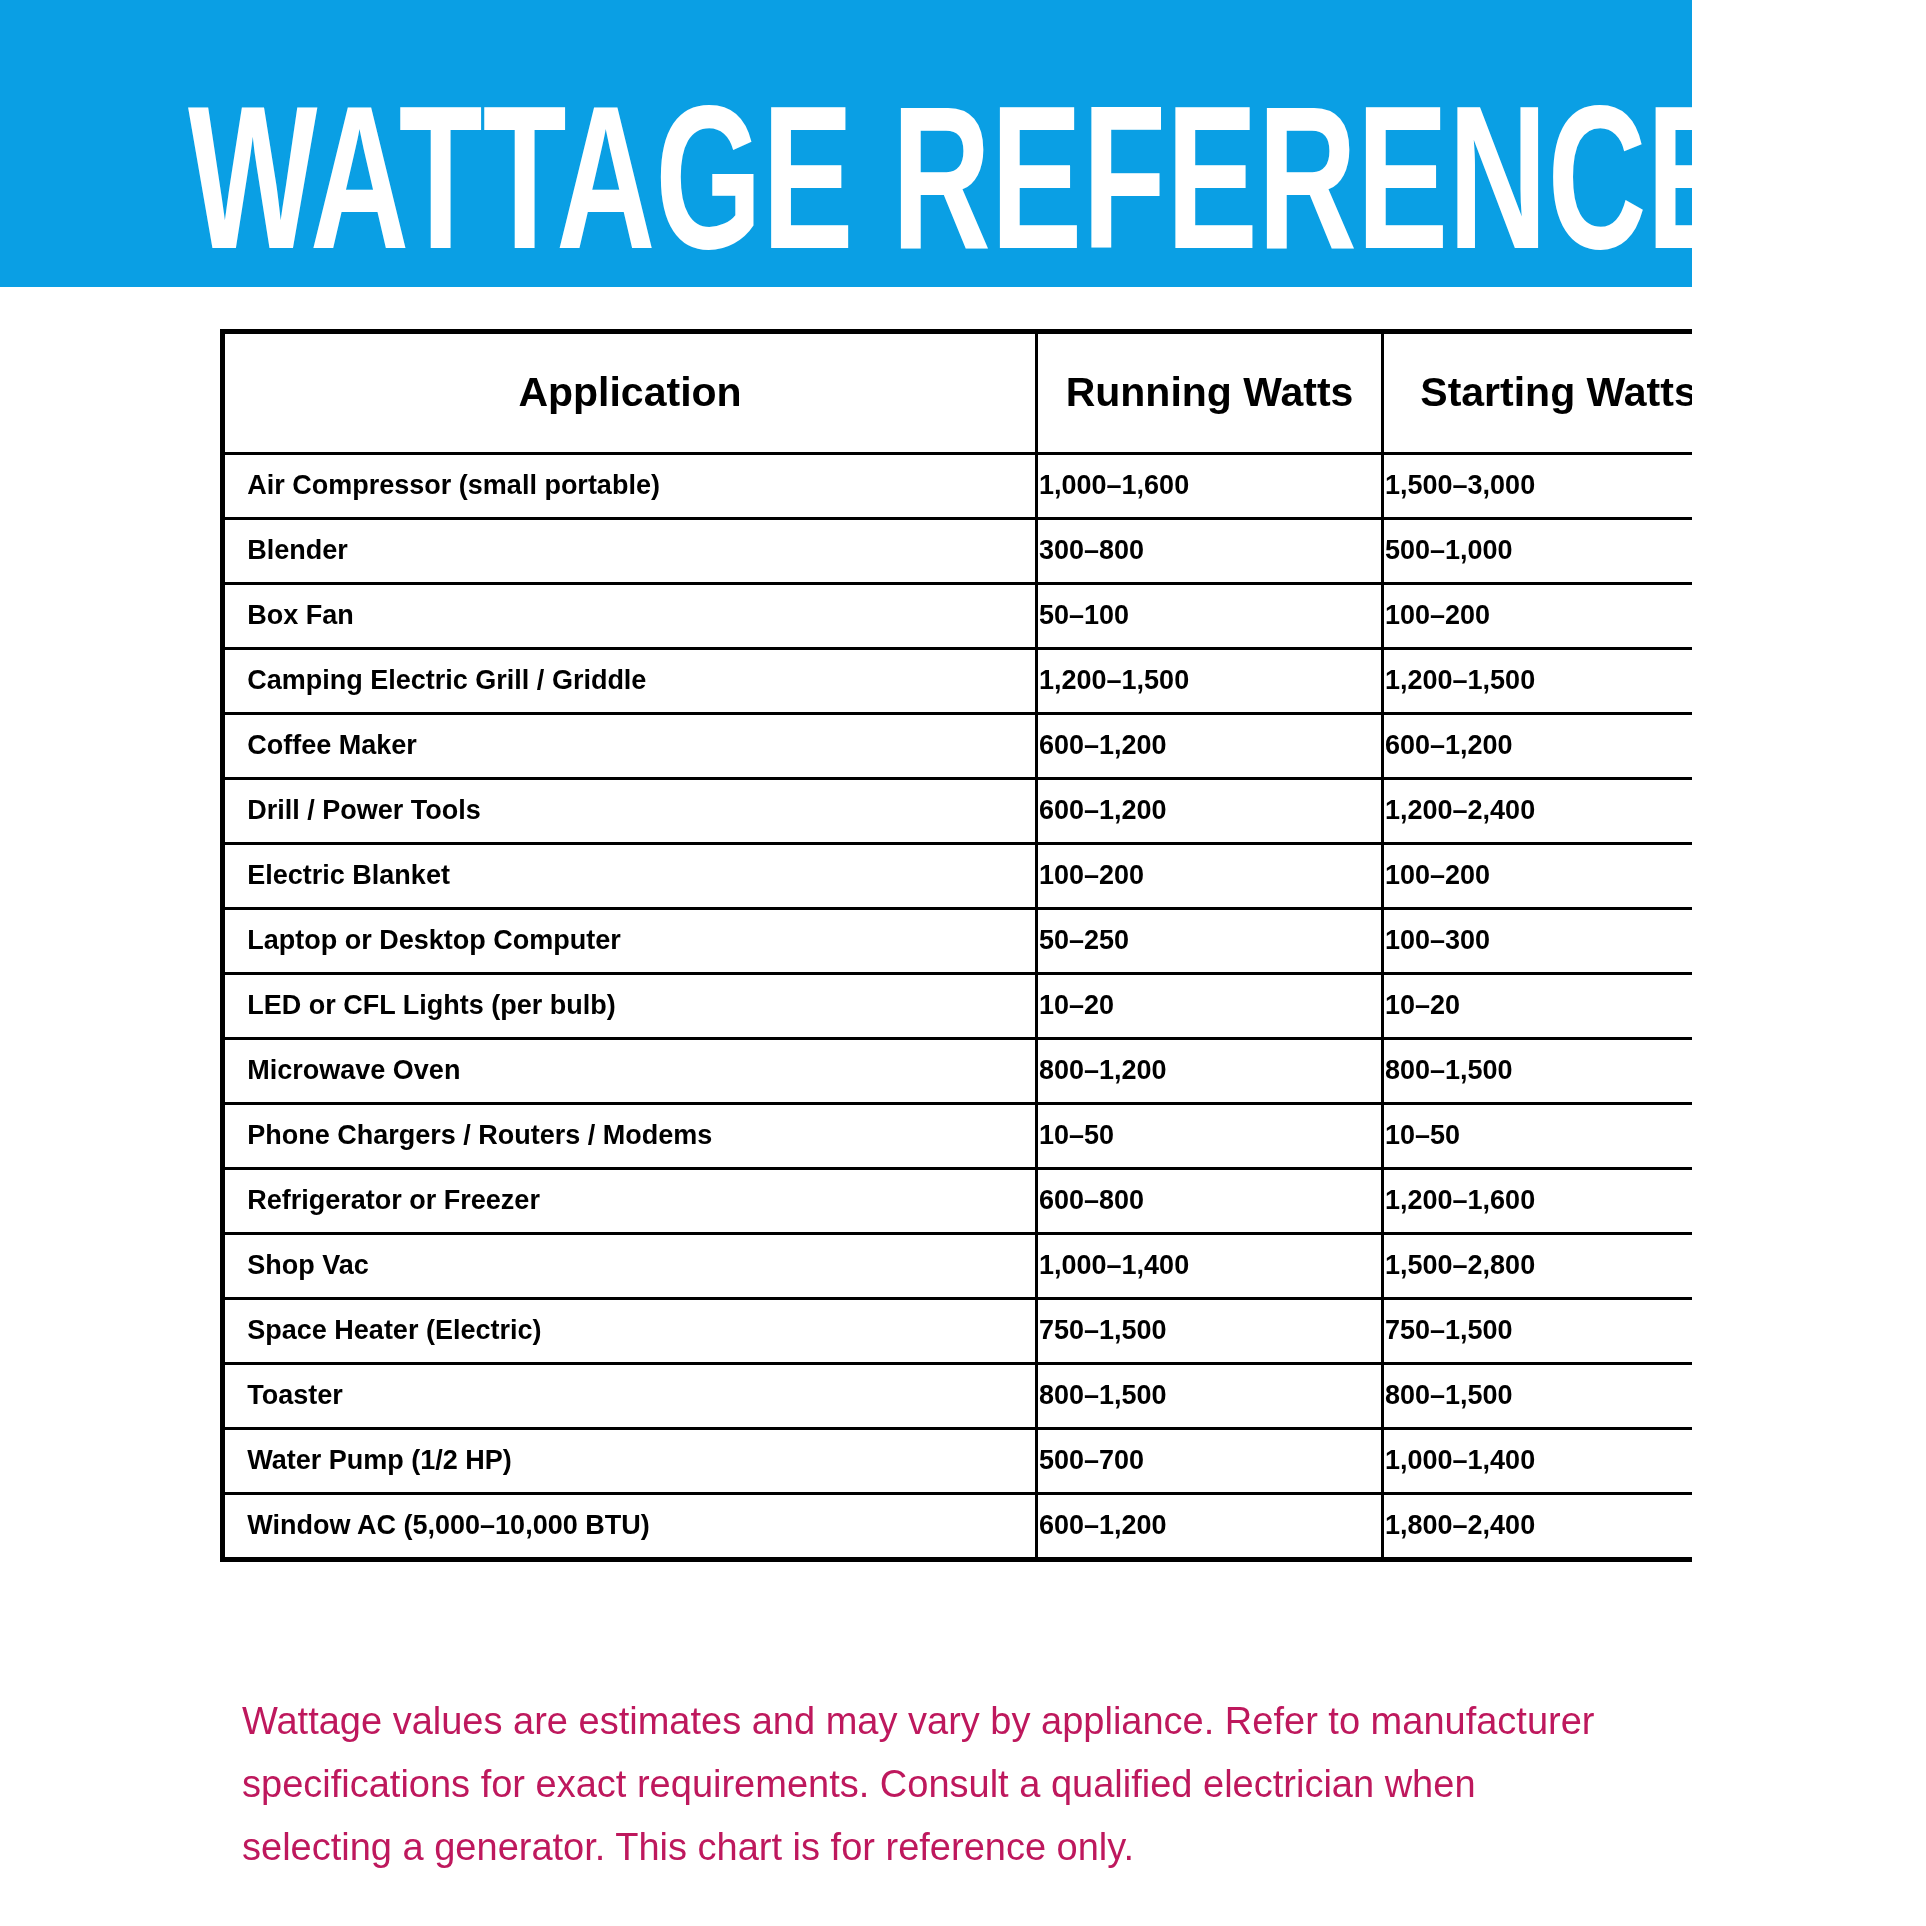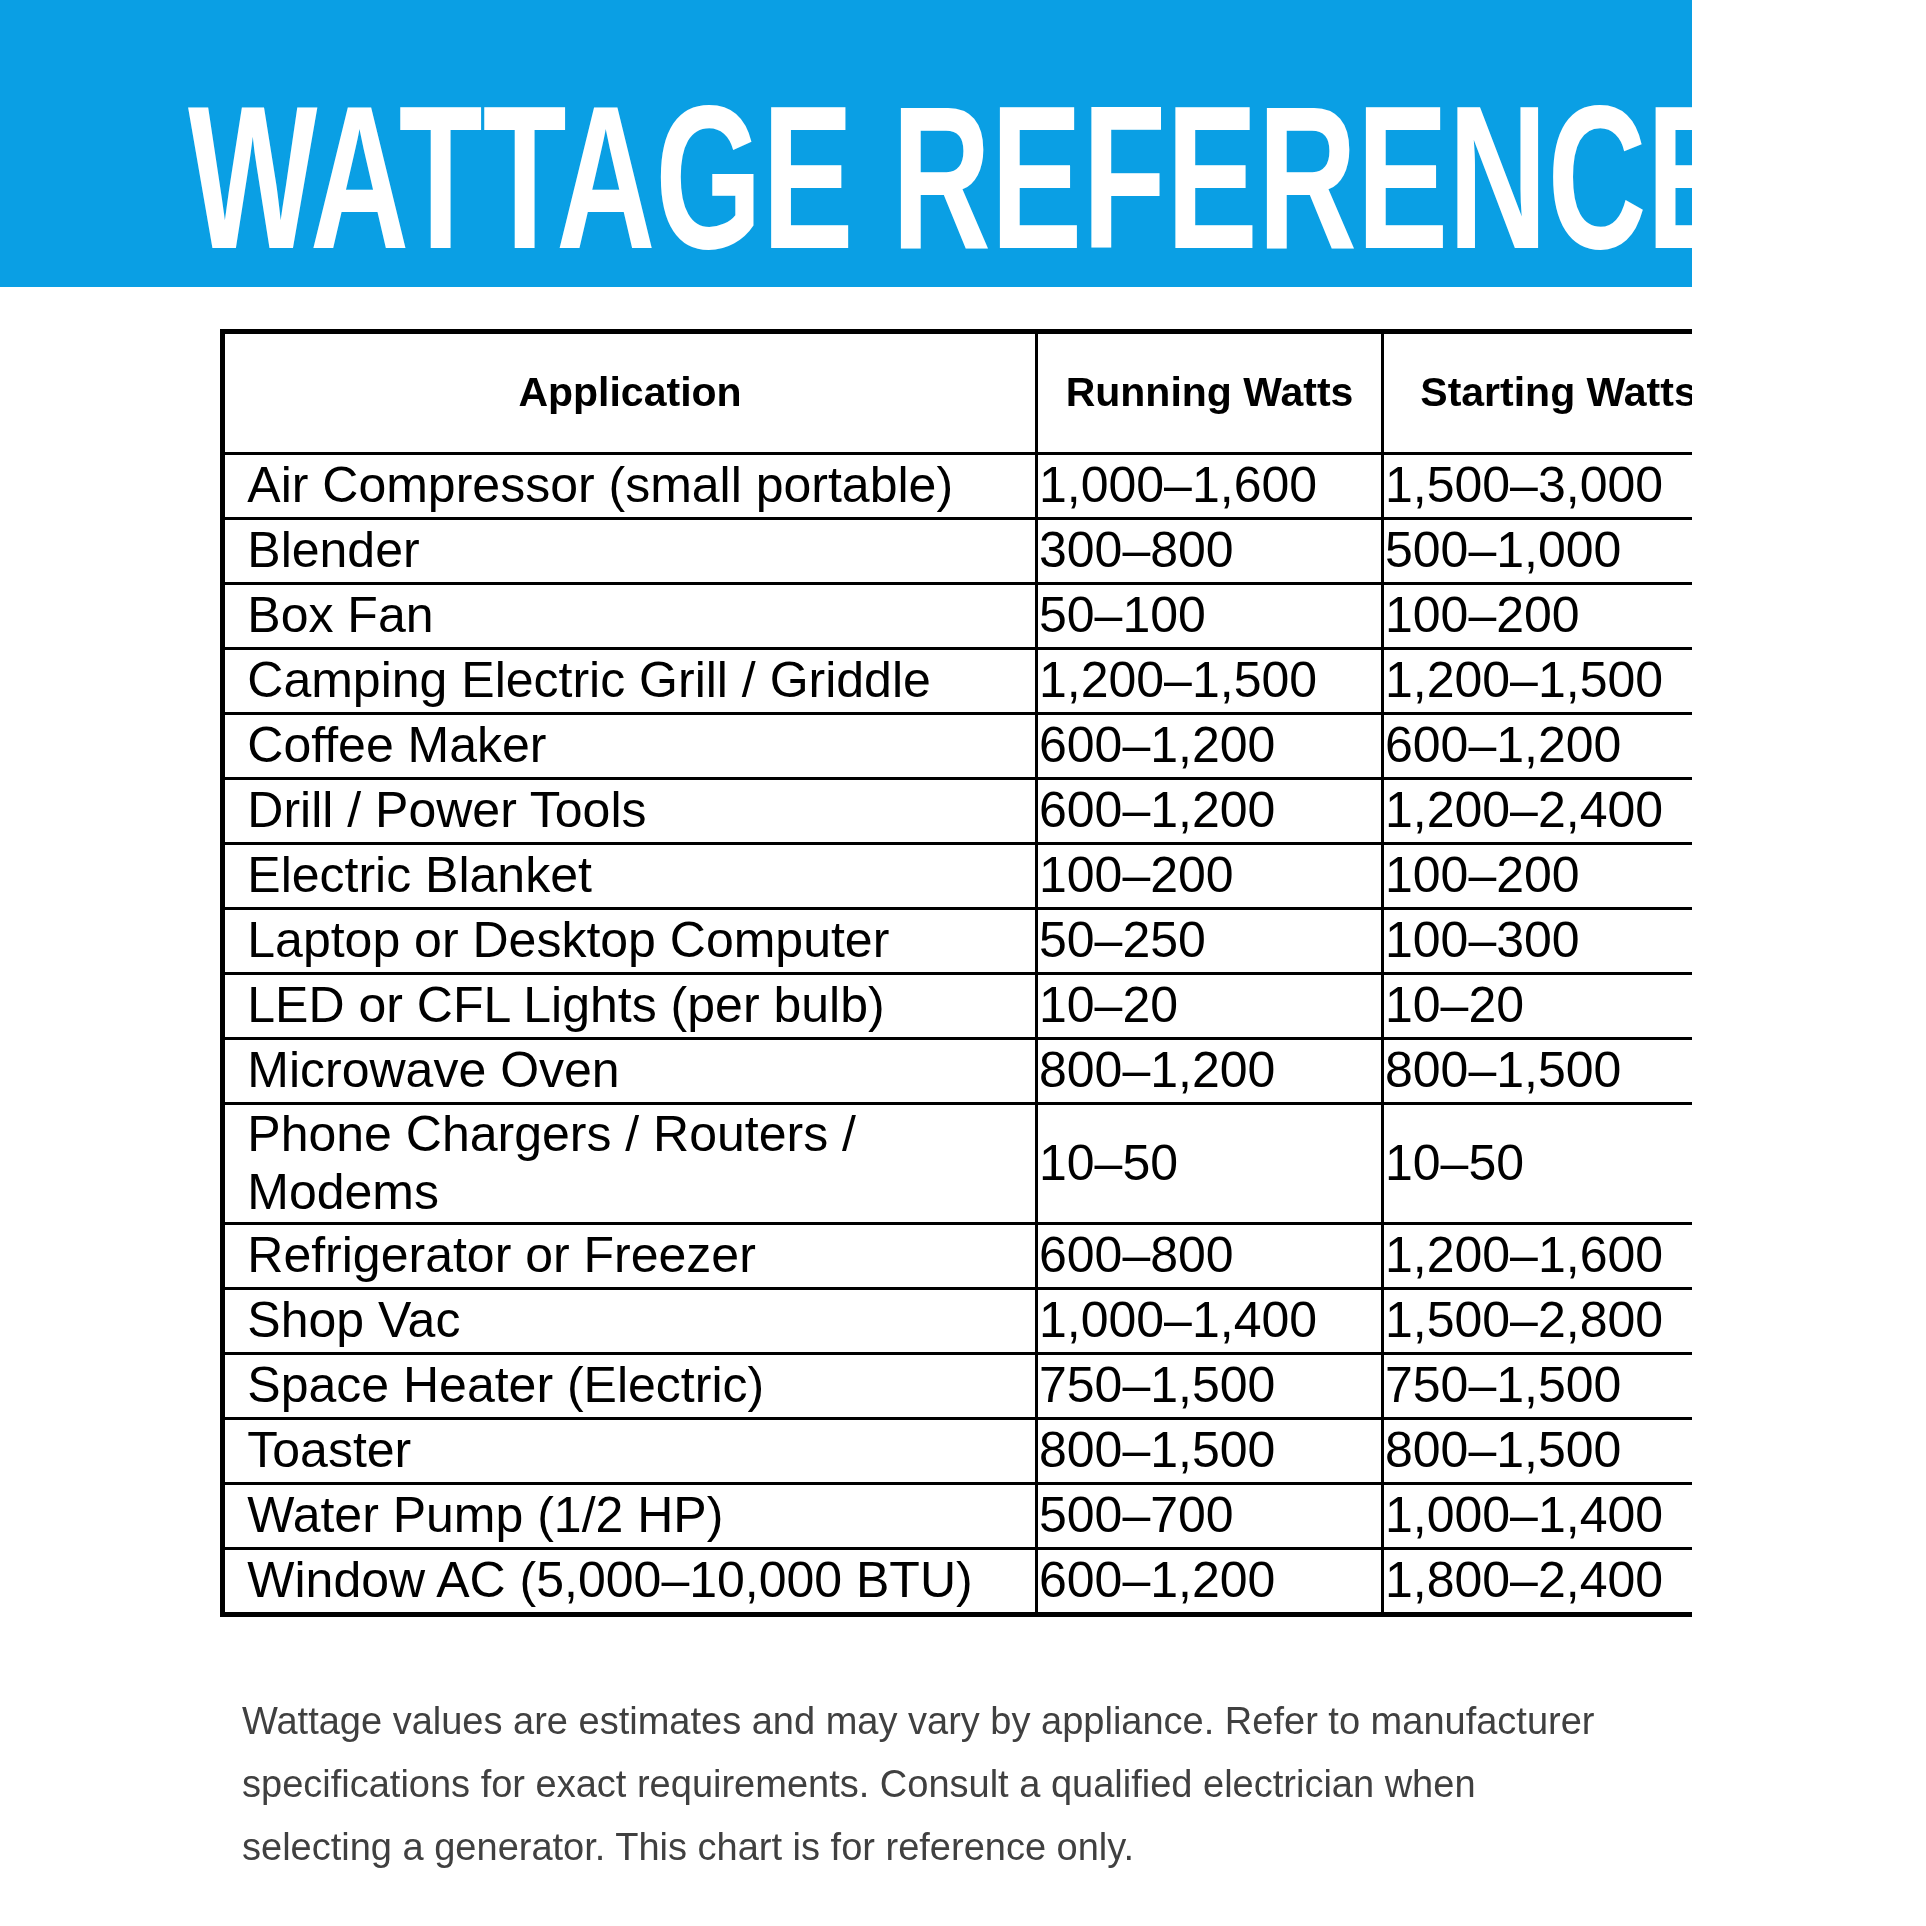--- a/index.html
+++ b/index.html
@@ -59,38 +59,38 @@
   }
   .tbl th {
     height: 116px;
     font-size: 41px;
     font-weight: bold;
     text-align: center;
     background: #FFFFFF;
   }
   .tbl td {
     height: 60px;
-    font-size: 50px;
-    font-weight: normal;
+    font-size: 27px;
+    font-weight: bold;
     background: #FFFFFF;
   }
   td.app {
     text-align: left;
     padding-left: 22.3px;
   }
   td.num {
   }
   
   .disclaimer {
     position: absolute;
     left: 242px;
     top: 1690px;
     width: 1483px;
     font-size: 38px;
-    color: #404040;
+    color: #be185d;
   }
   .disclaimer .line {
     white-space: nowrap;
     line-height: 63px;
   }
 </style>
 </head>
 <body>
 
 <div class="page" style="background: rgb(255, 255, 255);">

